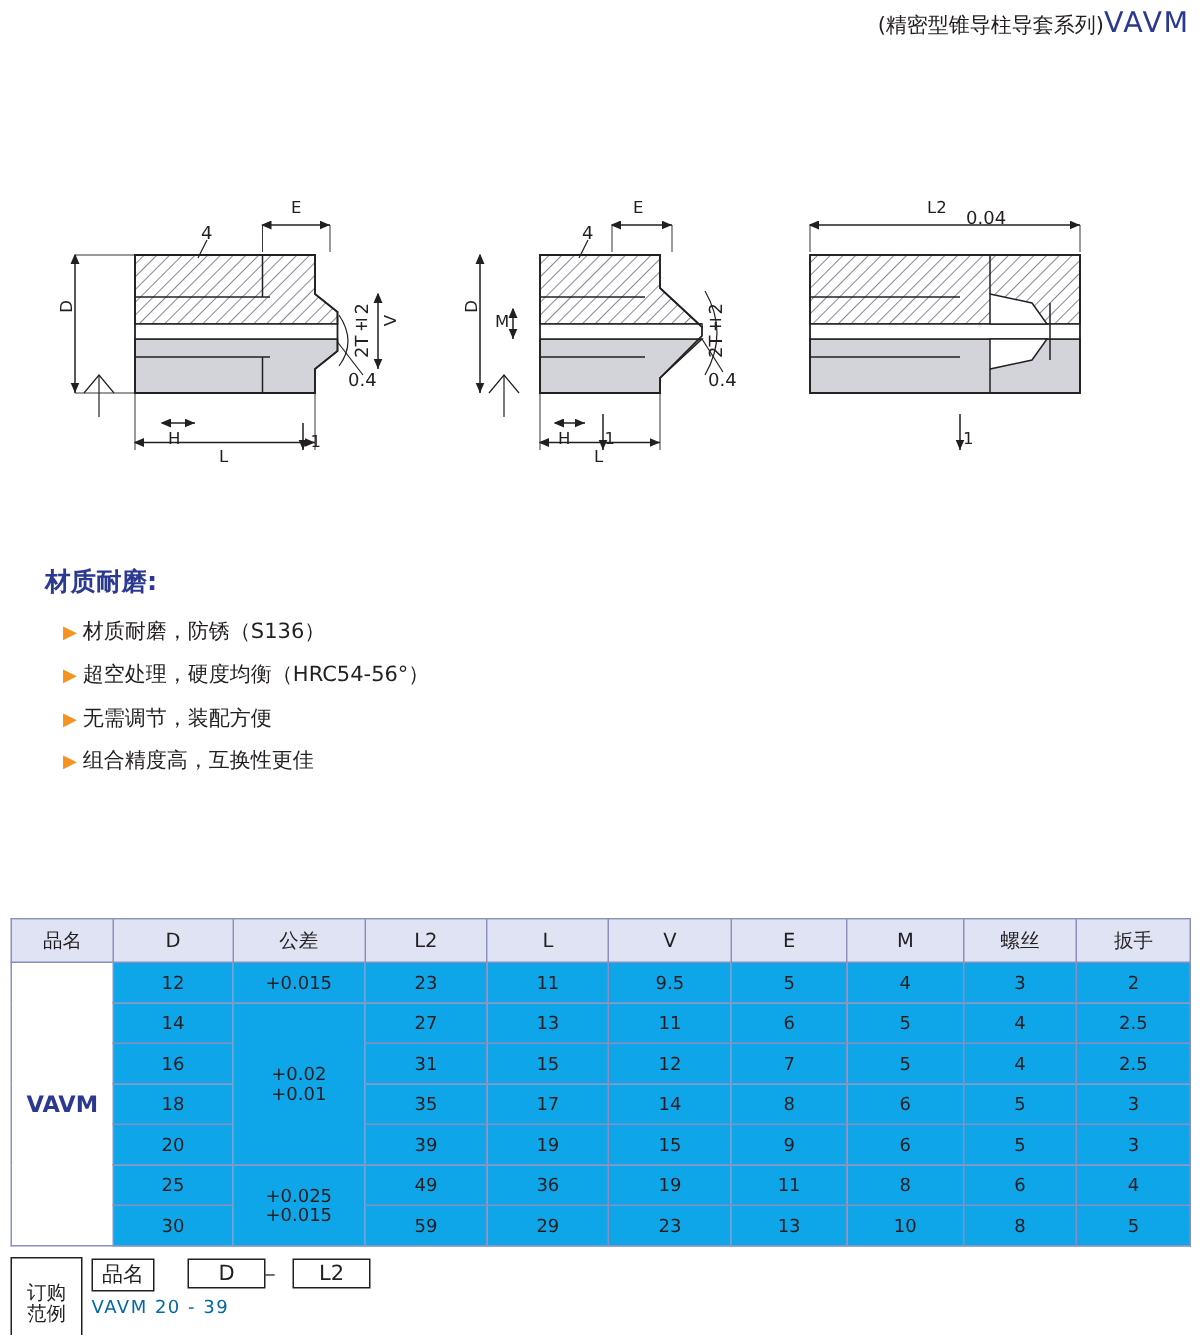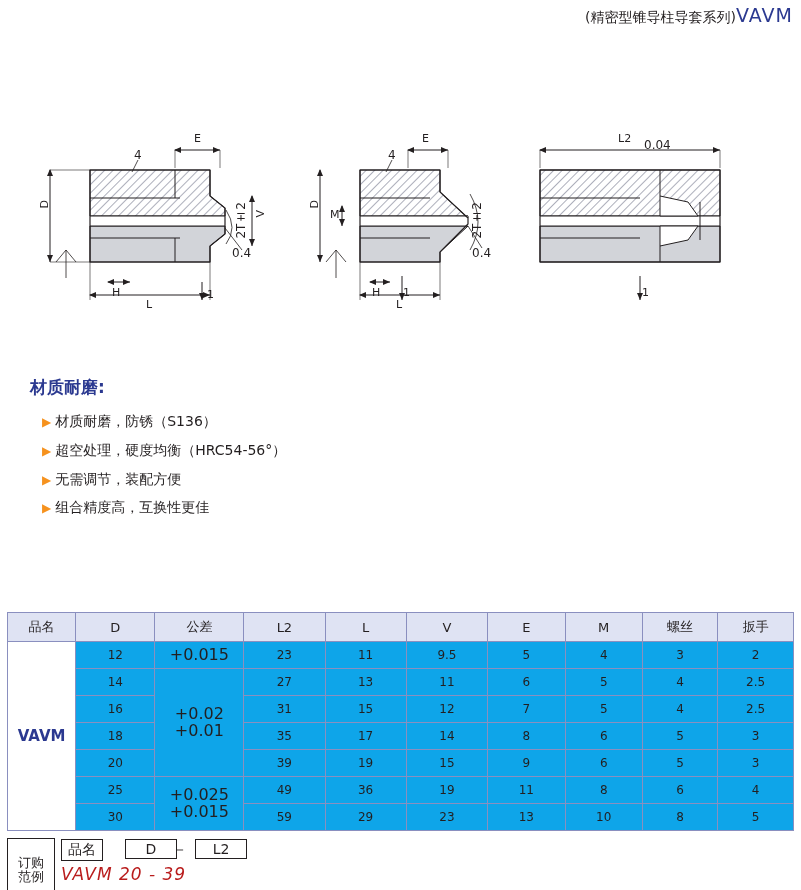--- a/index.html
+++ b/index.html
@@ -79,21 +79,21 @@
   #spec-table col.c-name{width:68px;}
   #spec-table col.c-d{width:82px;}
   #spec-table col.c-tol{width:90px;}
   #spec-table col.c-l2{width:84px;}
   #spec-table col.c-l{width:84px;}
   #spec-table col.c-v{width:84px;}
   #spec-table col.c-e{width:80px;}
   #spec-table col.c-m{width:80px;}
   #spec-table col.c-s{width:78px;}
   #spec-table col.c-w{width:78px;}
-  .tol-2line{line-height:1.05;font-size:16px;}
+  .tol-2line{line-height:1.05;font-size:12px;}
 
   
   #order{
     position:absolute;left:7px;top:838px;width:787px;height:48px;
   }
   #order .ordbox{
     position:absolute;left:0;top:0;
     border:1px solid #231f20;
     padding:17px 3px;
     font-size:13px;
@@ -109,23 +109,22 @@
     font-size:14px;
     text-align:center;
     padding:1px 6px;
     background:#fff;
   }
   #order .dash{
     position:absolute;font-size:14px;
   }
   #order-value{
     position:absolute;
-    font-size:17px;color:#b91c1c;font-weight:normal;
+    font-size:12px;color:#0369a1;font-weight:normal;
     letter-spacing:1px;
-    font-style:italic;
   }
 </style>
 </head>
 <body>
 
 <div id="header">
   <span class="cn">(精密型锥导柱导套系列)</span><span class="code">VAVM</span>
 </div>
 
 <div id="drawings">

